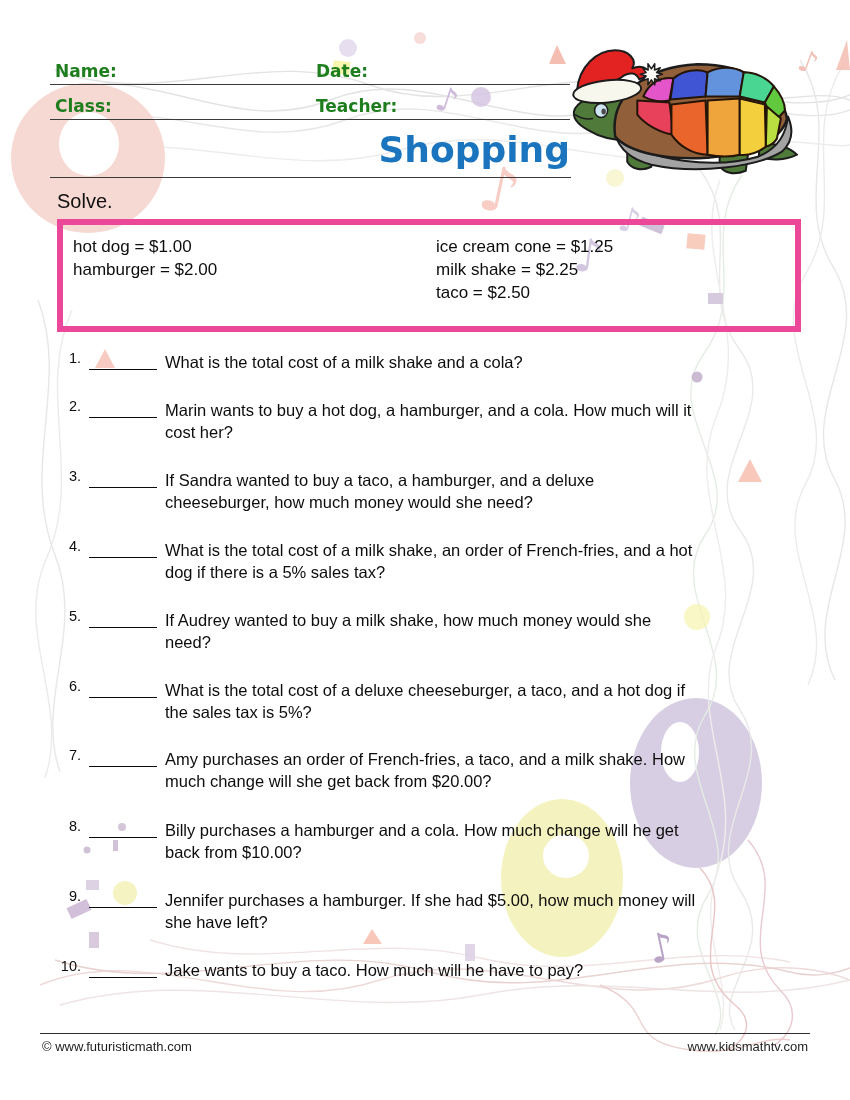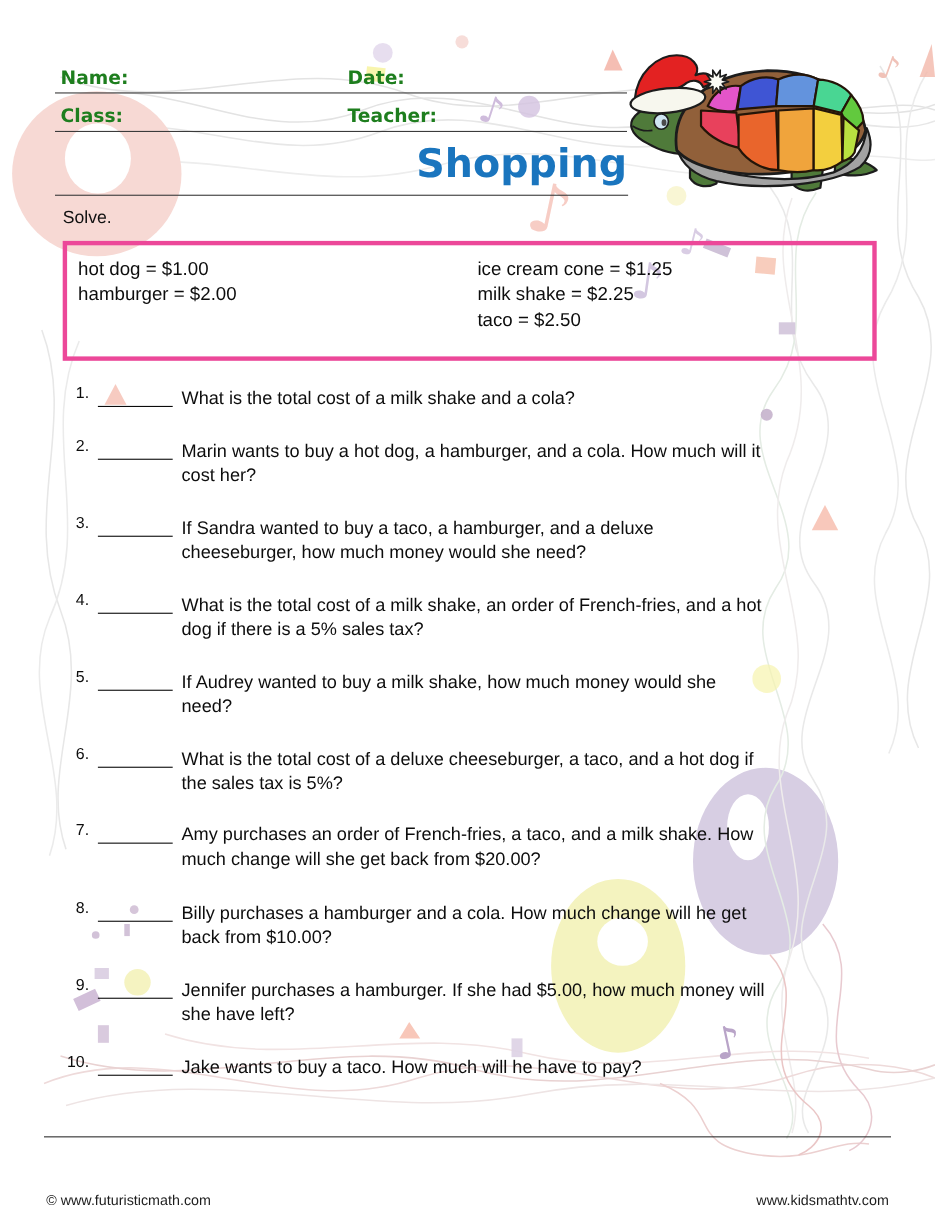--- a/index.html
+++ b/index.html
@@ -12,34 +12,34 @@
   .bg{position:absolute;left:0;top:0;z-index:0;}
   .rule{position:absolute;z-index:1;border-top:1.6px solid #3b3b3b;height:0;}
   .hdr-label{
     position:absolute;z-index:2;
     font-family:"DejaVu Sans", sans-serif;font-weight:700;font-size:17px;color:#1e7e1e;
   }
   .title{
     position:absolute;left:50px;top:129px;width:520px;text-align:right;z-index:2;
     font-family:"DejaVu Sans", sans-serif;font-weight:700;font-size:36px;color:#1a75be;
   }
-  .solve{position:absolute;left:57px;top:190px;font-size:16px;z-index:2;color:#101010;}
+  .solve{position:absolute;left:57px;top:190px;font-size:20px;z-index:2;color:#101010;}
   .price-box{
     position:absolute;left:57px;top:219px;width:732px;height:101px;z-index:2;
-    border:4px solid #ec4899;background:transparent;
+    border:6px solid #ec4899;background:transparent;
   }
   .price-col{position:absolute;top:10px;font-size:17px;line-height:23px;color:#0d0d0d;white-space:nowrap;}
   .price-col.c1{left:10px;}
   .price-col.c2{left:373px;}
   .question{position:absolute;left:0;width:850px;z-index:2;}
   .qnum{position:absolute;left:48px;top:-1px;width:33px;text-align:right;font-size:14.5px;color:#0d0d0d;}
   .qblank{position:absolute;left:89px;top:1px;width:68px;height:17px;border-bottom:1.7px solid #0a0a0a;}
   .qtext{position:absolute;left:165px;top:0;width:634px;font-size:16.5px;line-height:22px;color:#0d0d0d;white-space:pre-line;}
   .footer-rule{position:absolute;left:40px;top:1033px;width:770px;z-index:2;border-top:1.6px solid #2e2e2e;height:0;}
-  .footer-text{position:absolute;top:1039px;font-size:13px;color:#1d1d1d;z-index:2;margin-top:44px;}
+  .footer-text{position:absolute;top:1039px;font-size:13px;color:#1d1d1d;z-index:2;}
   .footer-text.left{left:42px;}
   .footer-text.right{right:42px;}
   .turtle{position:absolute;left:567px;top:44px;width:236px;height:136px;z-index:3;}
 </style>
 </head>
 <body>
 
 <svg class="bg" width="850" height="1100" viewBox="0 0 850 1100" aria-hidden="true">
 
   <g stroke-width="1.4" fill="none">

